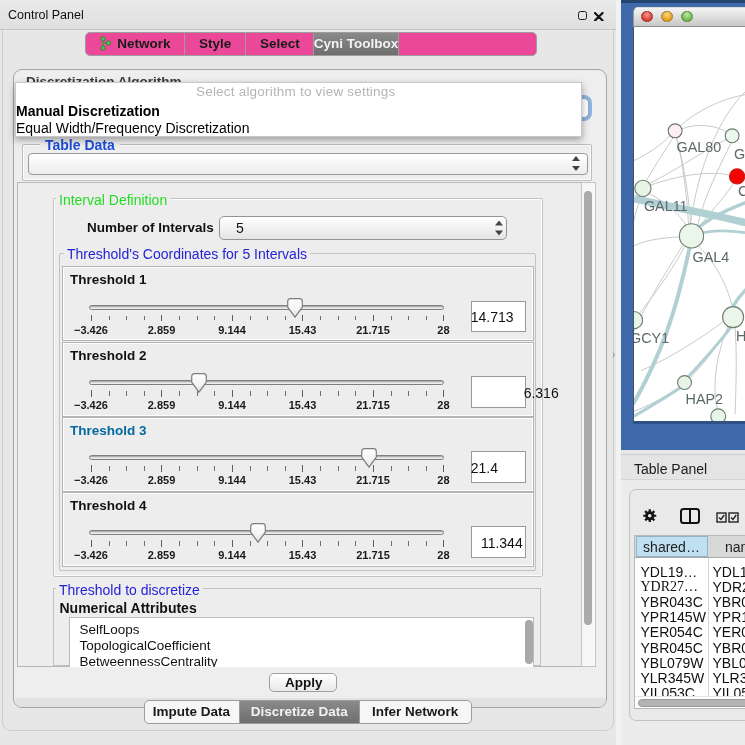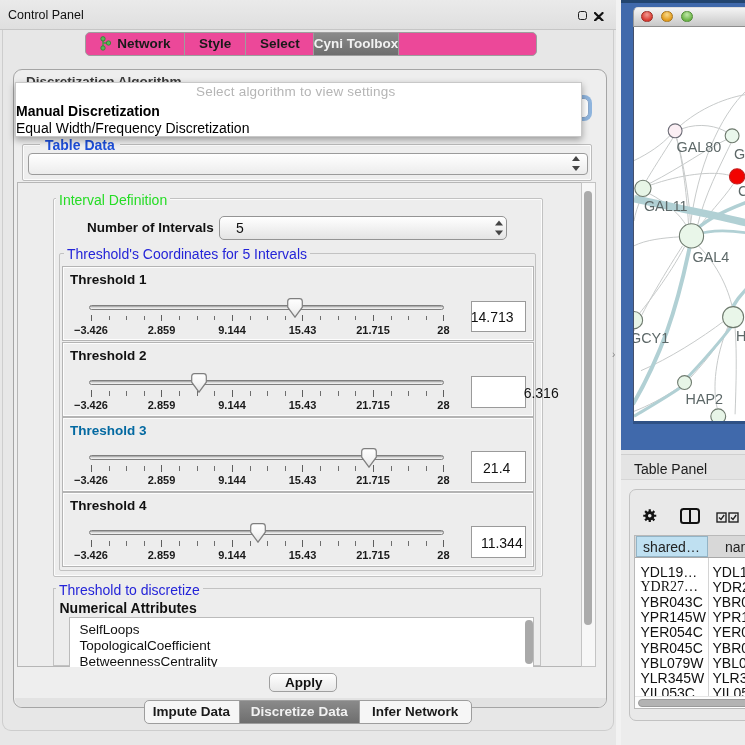--- a/index.html
+++ b/index.html
@@ -117,21 +117,21 @@
 <path d="M3.5 0.7 H12.5 Q15.3 0.7 15.3 3.5 V9.2 L8 19.2 L0.7 9.2 V3.5 Q0.7 0.7 3.5 0.7 Z" fill="url(#tg)" stroke="#7e7e7e" stroke-width="1.2"></path>
 <defs>
         <linearGradient id="tg" x1="0" y1="0" x2="0" y2="1">
           <stop offset="0" stop-color="#ffffff"></stop>
           <stop offset="0.55" stop-color="#f4f4f4"></stop>
           <stop offset="1" stop-color="#e2e2e2"></stop>
         </linearGradient>
       </defs>
     </svg>
 <div class="abs" style="left:470.7px;top:451.2px;width:55px;height:31.5px;background:#fff;border:1px solid #9a9a9a;"></div>
-<div class="lbl" style="left:470.7px;top:459.7px;width:52px;text-align:center;font-size:14px;color:#111;">21.4</div>
+<div class="lbl" style="left:470.7px;top:459.7px;width:52px;text-align:left;font-size:14px;color:#111;">21.4</div>
 <div class="abs" style="left:62px;top:491.9px;width:471.5px;height:75.2px;border:1px solid #b4b4b4;box-shadow:inset 0 0 0 1px rgba(255,255,255,0.85);"></div>
 <div class="lbl" style="left:70px;top:497.9px;font-size:13.5px;font-weight:700;color:#111;">Threshold 4</div>
 <div class="abs" style="left:89px;top:530.1999999999999px;width:354.5px;height:5px;border:1px solid #7f7f7f;border-radius:3px;background:linear-gradient(#989898,#e0e0e0 55%,#f4f4f4);"></div>
 <div class="abs" style="left:90.6px;top:541.4px;width:354px;height:4.5px;background:repeating-linear-gradient(90deg,#6e6e6e 0,#6e6e6e 1px,transparent 1px,transparent 17.62px);"></div>
 <div class="abs" style="left:90.6px;top:540.4px;width:354px;height:6.5px;background:repeating-linear-gradient(90deg,#5e5e5e 0,#5e5e5e 1px,transparent 1px,transparent 70.48px);"></div>
 <div class="lbl" style="left:91px;top:549.4px;font-size:11px;font-weight:700;color:#1a1a1a;transform:translateX(-50%);">−3.426</div>
 <div class="lbl" style="left:161.5px;top:549.4px;font-size:11px;font-weight:700;color:#1a1a1a;transform:translateX(-50%);">2.859</div>
 <div class="lbl" style="left:232px;top:549.4px;font-size:11px;font-weight:700;color:#1a1a1a;transform:translateX(-50%);">9.144</div>
 <div class="lbl" style="left:302.5px;top:549.4px;font-size:11px;font-weight:700;color:#1a1a1a;transform:translateX(-50%);">15.43</div>
 <div class="lbl" style="left:373px;top:549.4px;font-size:11px;font-weight:700;color:#1a1a1a;transform:translateX(-50%);">21.715</div>

